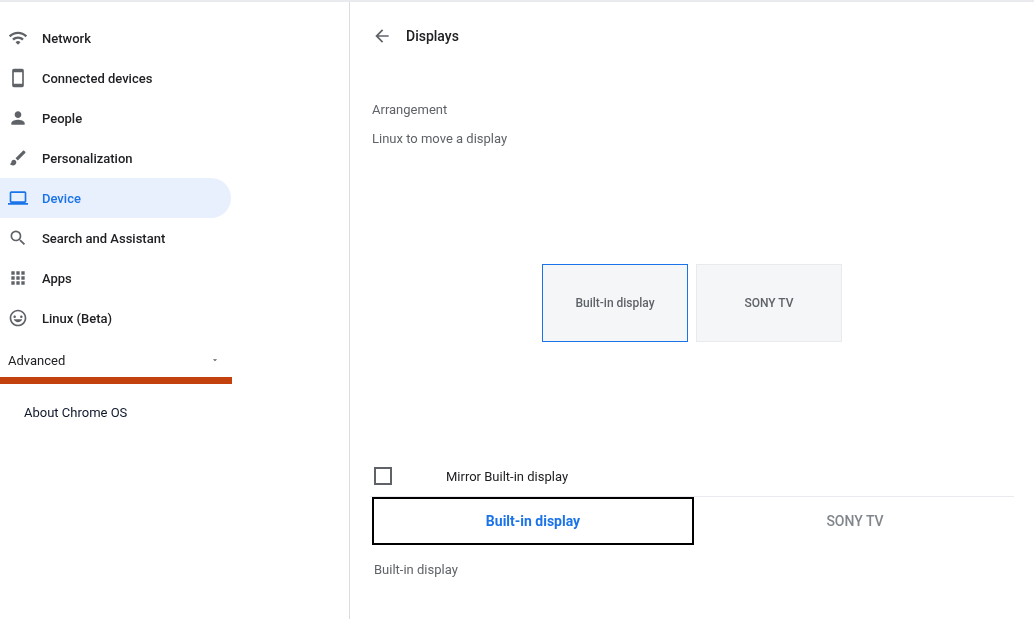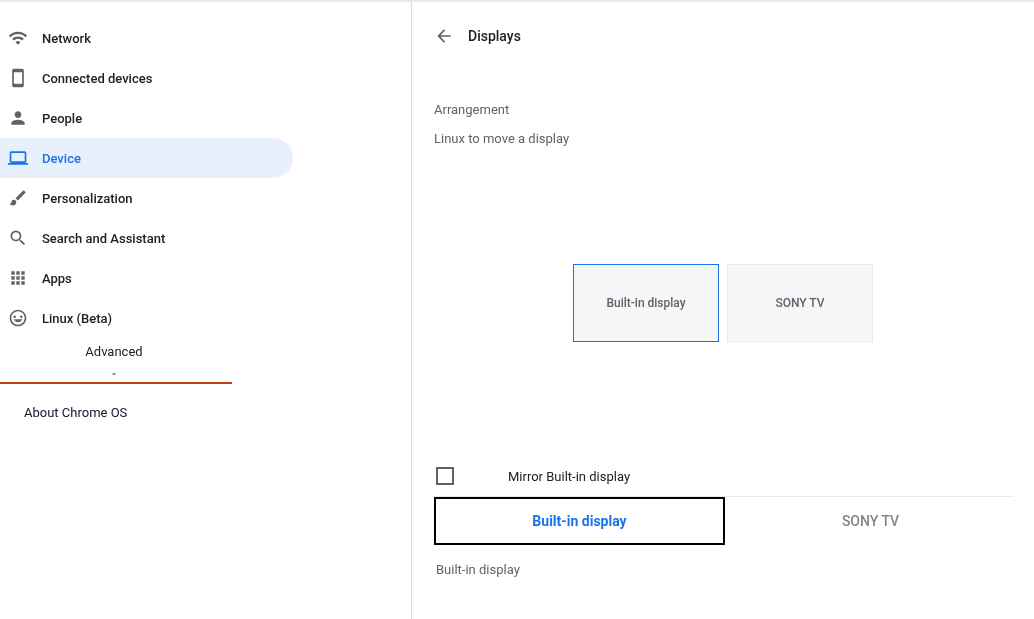--- a/index.html
+++ b/index.html
@@ -16,21 +16,21 @@
   .top-border {
     width: 100%;
     height: 2px;
     background: #e8eaed;
   }
   .container {
     display: flex;
     height: 617px;
   }
   .sidebar {
-    width: 412px;
+    width: 350px;
     border-right: 1px solid #dadce0;
     padding-top: 16px;
     position: relative;
   }
   .nav-list {
     list-style: none;
     padding-right: 118px;
   }
   .nav-item {
     display: flex;
@@ -63,22 +63,21 @@
     align-items: center;
     justify-content: space-between;
     height: 40px;
     padding-left: 8px;
     padding-right: 12px;
     width: 232px;
     cursor: pointer;
     color: #202124;
     font-size: 13px;
     margin-top: 6px;
-    border-bottom: 2px solid #c2410c;
-    flex-direction: column;
+    border-bottom: 7px solid #c2410c;
   }
   .advanced-row .chev svg { fill: #5f6368; }
   .about-row {
     height: 40px;
     display: flex;
     align-items: center;
     padding-left: 24px;
     width: 232px;
     font-size: 13px;
     cursor: pointer;
@@ -224,35 +223,35 @@
         <span>Connected devices</span>
       </li>
       <li class="nav-item">
         <span class="nav-icon">
           <svg width="20" height="20" viewBox="0 0 24 24">
               <path d="M12 12c2.21 0 4-1.79 4-4s-1.79-4-4-4-4 1.79-4 4 1.79 4 4 4zm0 2c-2.67 0-8 1.34-8 4v2h16v-2c0-2.66-5.33-4-8-4z"></path>
             </svg>
         </span>
         <span>People</span>
       </li>
+      <li class="nav-item">
+        <span class="nav-icon">
+          <svg width="20" height="20" viewBox="0 0 24 24">
+              <path d="M7 14c-1.66 0-3 1.34-3 3 0 1.31-1.16 2-2 2 .92 1.22 2.49 2 4 2 2.21 0 4-1.79 4-4 0-1.66-1.34-3-3-3zm13.71-9.37l-1.34-1.34c-.39-.39-1.02-.39-1.41 0L9 12.25 11.75 15l8.96-8.96c.39-.39.39-1.02 0-1.41z"></path>
+            </svg>
+        </span>
+        <span>Personalization</span>
+      </li>
       <li class="nav-item active">
         <span class="nav-icon">
           <svg width="20" height="20" viewBox="0 0 24 24">
               <path d="M20 18c1.1 0 2-.9 2-2V6c0-1.1-.9-2-2-2H4c-1.1 0-2 .9-2 2v10c0 1.1.9 2 2 2H0v2h24v-2h-4zM4 6h16v10H4V6z"></path>
             </svg>
         </span>
         <span>Device</span>
-      </li>
-      <li class="nav-item">
-        <span class="nav-icon">
-          <svg width="20" height="20" viewBox="0 0 24 24">
-              <path d="M7 14c-1.66 0-3 1.34-3 3 0 1.31-1.16 2-2 2 .92 1.22 2.49 2 4 2 2.21 0 4-1.79 4-4 0-1.66-1.34-3-3-3zm13.71-9.37l-1.34-1.34c-.39-.39-1.02-.39-1.41 0L9 12.25 11.75 15l8.96-8.96c.39-.39.39-1.02 0-1.41z"></path>
-            </svg>
-        </span>
-        <span>Personalization</span>
       </li>
       <li class="nav-item">
         <span class="nav-icon">
           <svg width="20" height="20" viewBox="0 0 24 24">
               <path d="M15.5 14h-.79l-.28-.27A6.47 6.47 0 0 0 16 9.5 6.5 6.5 0 1 0 9.5 16c1.61 0 3.09-.59 4.23-1.57l.27.28v.79l5 4.99L20.49 19l-4.99-5zm-6 0C7.01 14 5 11.99 5 9.5S7.01 5 9.5 5 14 7.01 14 9.5 11.99 14 9.5 14z"></path>
             </svg>
         </span>
         <span>Search and Assistant</span>
       </li>
       <li class="nav-item">

